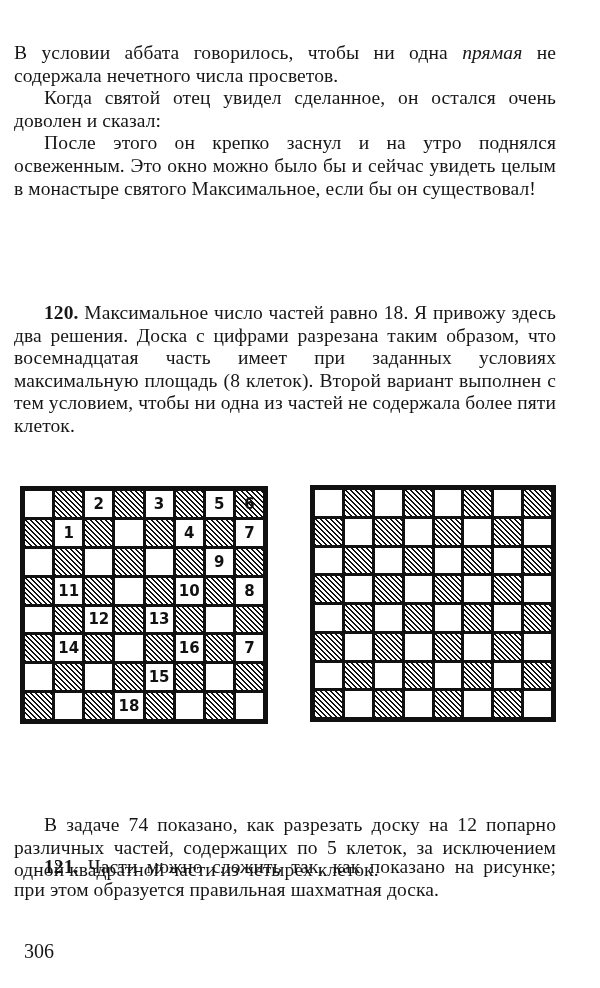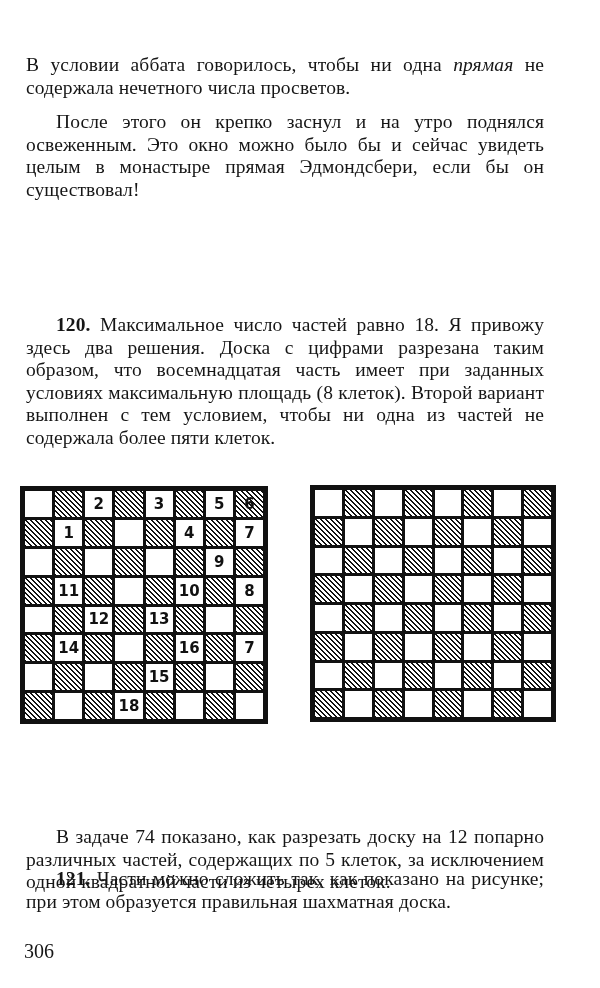--- a/index.html
+++ b/index.html
@@ -6,21 +6,21 @@
   body {
     width: 600px; height: 988px; position: relative; overflow: hidden;
     font-family: "Liberation Serif", "DejaVu Serif", serif;
     color: #161616;
   }
   .text-block {
     position: absolute; left: 14px; width: 542px;
     font-size: 19.5px; line-height: 22.6px;
     text-align: justify; letter-spacing: 0.1px;
   }
-  .text-block p { margin: 12px; }
+  .text-block p { margin: 0; }
   .indent { text-indent: 30px; }
   .num { font-weight: bold; }
   .em { font-style: italic; }
 
   .board {
     position: absolute;
     border: 5px solid #111;
     box-sizing: border-box;
     display: grid;
     grid-template-columns: repeat(8, 1fr);
@@ -45,21 +45,22 @@
   .page-number {
     position: absolute; left: 24px; top: 940px;
     font-size: 20px; font-family: "Liberation Serif", serif;
   }
 </style>
 </head>
 <body>
 
 <div class="text-block" style="top: 42px;">
   <p><span>В условии аббата говорилось, чтобы ни одна </span><span class="em">прямая</span><span> не содержала нечетного числа просветов.</span></p>
-  <p class="indent">После этого он крепко заснул и на утро поднялся освеженным. Это окно можно было бы и сейчас увидеть целым в монастыре прямая Эдмондсбери, если бы он существовал!</p>
+  <p class="indent">Когда святой отец увидел сделанное, он остался очень доволен и сказал:</p>
+  <p class="indent">После этого он крепко заснул и на утро поднялся освеженным. Это окно можно было бы и сейчас увидеть целым в монастыре святого Максимальное, если бы он существовал!</p>
 </div>
 
 <div class="text-block" style="top: 302px;">
   <p class="indent"><span class="num">120.</span><span> Максимальное число частей равно 18. Я привожу здесь два решения. Доска с цифрами разрезана таким образом, что восемнадцатая часть имеет при заданных условиях максимальную площадь (8 клеток). Второй вариант выполнен с тем условием, чтобы ни одна из частей не содержала более пяти клеток.</span></p>
 </div>
 
 <div class="board" id="board-left">
     <div class="cell"></div>
     <div class="cell dark"></div>
     <div class="cell">2</div>

